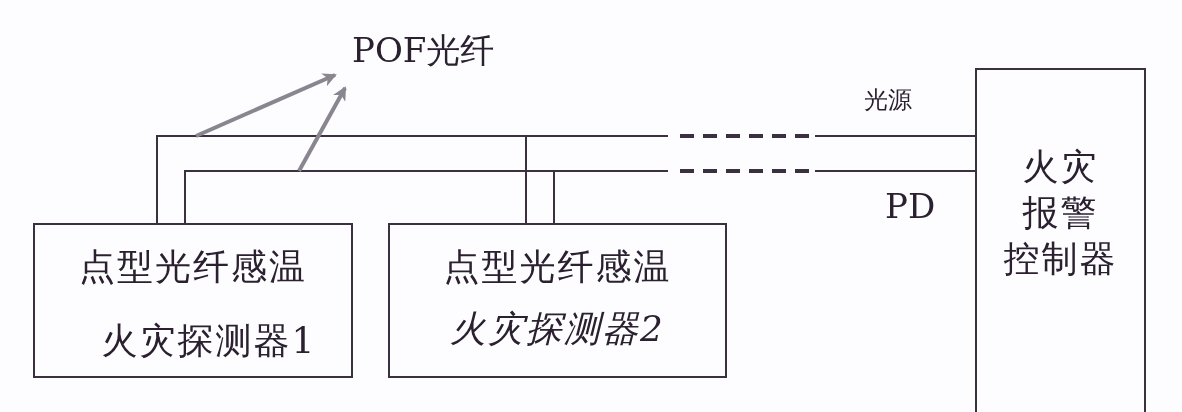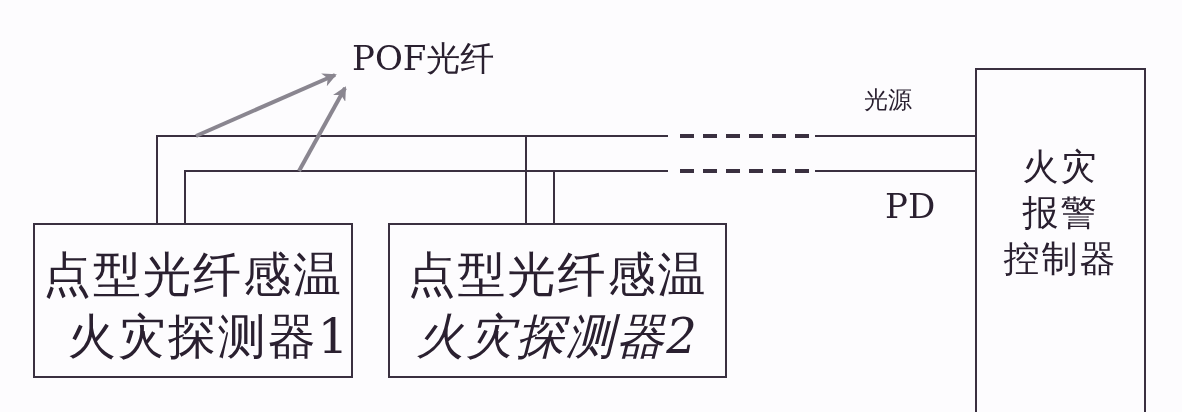--- a/index.html
+++ b/index.html
@@ -1,21 +1,21 @@
 <!DOCTYPE html>
 <html><head>
 <meta charset="utf-8">
 <style>
   html, body { margin:0; padding:0; background:#fdfcfe; }
   body { width:1182px; height:412px; position:relative; overflow:hidden;
          font-family: "DejaVu Serif", "Liberation Serif", serif; color:#2a2030; }
   svg.wires { position:absolute; left:0; top:0; }
   .box { position:absolute; border:2px solid #3a3040; box-sizing:border-box; background:#fdfcfe; }
   .label { position:absolute; font-size:34px; white-space:nowrap; }
-  .box-text { position:absolute; left:0; right:0; text-align:center; font-size:48px; letter-spacing:2px; }
+  .box-text { position:absolute; left:0; right:0; text-align:center; font-size:36px; letter-spacing:2px; }
   .ctrl-text { position:absolute; left:0; right:0; text-align:center; font-size:36px; line-height:46px; letter-spacing:2px; }
 </style>
 </head>
 <body>
 
 <svg class="wires" width="1182" height="412">
   <defs>
     <marker id="ah" markerWidth="14" markerHeight="14" refX="12" refY="7" orient="auto" markerUnits="userSpaceOnUse">
       <path d="M0,0 L14,7 L0,14 L4,7 Z" fill="#8a8690"></path>
     </marker>
@@ -34,27 +34,27 @@
     <line x1="815" y1="171" x2="976" y2="171"></line>
     <line x1="680" y1="171" x2="810" y2="171" stroke-width="4" stroke-dasharray="14,9"></line>
   </g>
 
   <g stroke="#8a8690" stroke-width="4" fill="none">
     <line x1="196" y1="136" x2="335" y2="75" marker-end="url(#ah)"></line>
     <line x1="299" y1="171" x2="345" y2="88" marker-end="url(#ah)"></line>
   </g>
 </svg>
 
-<div class="label" style="left:352px;top:28px;margin-top:8px;">POF光纤</div>
+<div class="label" style="left:352px;top:28px;">POF光纤</div>
 <div class="label" style="left:864px;top:84px;font-size:24px;">光源</div>
 <div class="label" style="left:885px;top:186px;font-size:34px;">PD</div>
 
 <div class="box" style="left:33px;top:223px;width:320px;height:155px;">
   <div class="box-text" style="top:18px;">点型光纤感温</div>
-  <div class="box-text" style="top:80px;padding-left:32px;">火灾探测器1</div>
+  <div class="box-text" style="top:92px;padding-left:32px;">火灾探测器1</div>
 </div>
 
 <div class="box" style="left:388px;top:223px;width:339px;height:155px;">
   <div class="box-text" style="top:18px;">点型光纤感温</div>
   <div class="box-text" style="top:80px;font-style:italic;">火灾探测器2</div>
 </div>
 
 <div class="box" style="left:975px;top:68px;width:171px;height:367px;">
   <div class="ctrl-text" style="top:74px;">火灾</div>
   <div class="ctrl-text" style="top:166px;">控制器</div>

